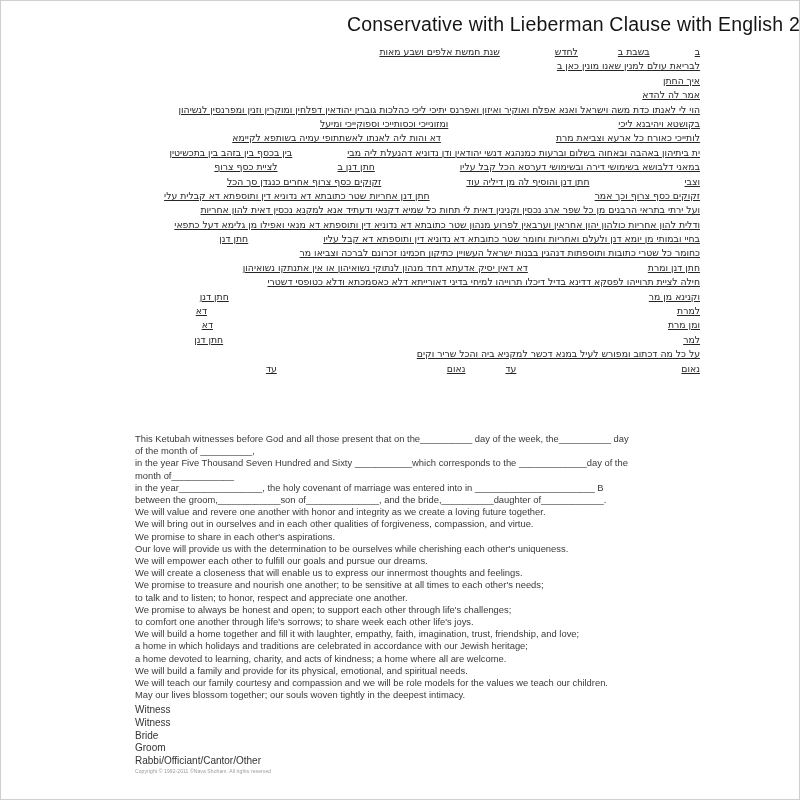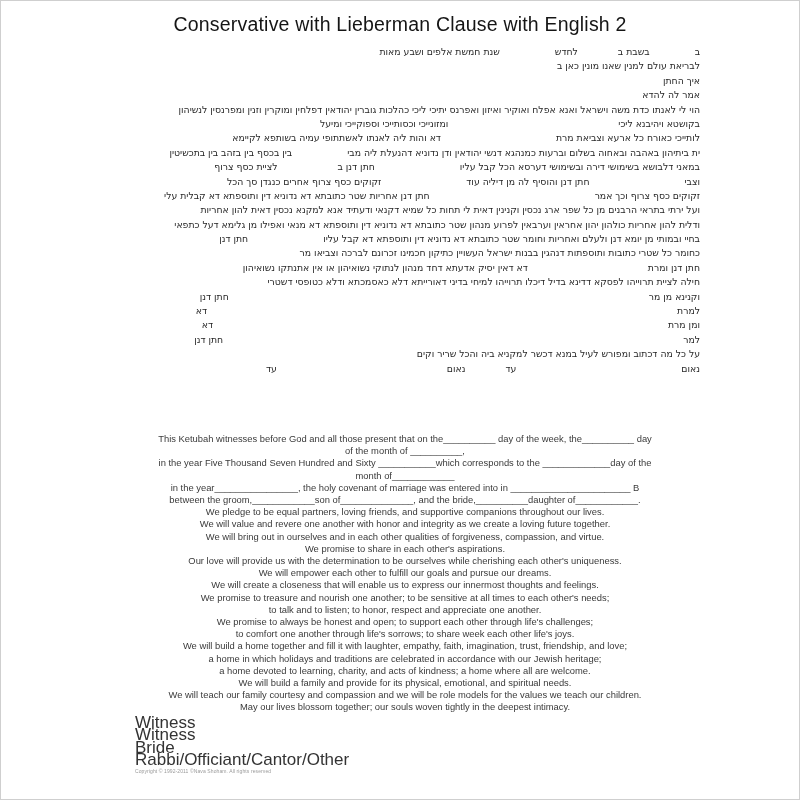--- a/index.html
+++ b/index.html
@@ -2,41 +2,41 @@
 <html><head>
 <meta charset="utf-8">
 <style>
   html,body{margin:0;padding:0;background:#ffffff;}
   .page{
     position:relative;width:800px;height:800px;background:#ffffff;overflow:hidden;
     box-shadow:inset 0 0 0 1px #cfcfcf;
     font-family:"Liberation Sans", sans-serif;
   }
   .title{
-    position:absolute;top:13px;left:0;width:800px;text-align:center;
+    position:absolute;top:13px;left:0;width:800px;text-align:right;
     font-size:19.5px;letter-spacing:.2px;color:#151515;font-weight:400;
   }
   .heb{
     position:absolute;top:46px;left:58px;right:100px;
     direction:rtl;color:#262626;
     font-family:"DejaVu Sans", sans-serif;
     font-size:9.3px;
   }
   .heb-line{
     display:flex;align-items:baseline;justify-content:flex-start;
     height:14.4px;white-space:nowrap;
   }
-  .heb-line .seg{flex:0 0 auto;white-space:nowrap;}
+  .heb-line .seg{flex:0 0 auto;white-space:nowrap;text-decoration:underline;}
   .heb-line .gap{flex:0 0 auto;display:inline-block;height:1px;}
   .eng{
     position:absolute;top:433px;left:135px;width:540px;
     color:#3a3a3a;font-size:9.4px;
   }
-  .eng-line{white-space:nowrap;line-height:12.2px;text-align:center;}
-  .sigs{margin-top:3px;font-size:17px;color:#333;}
+  .eng-line{white-space:nowrap;line-height:12.2px;}
+  .sigs{margin-top:3px;font-size:10px;color:#333;}
   .sig-line{line-height:12.6px;white-space:nowrap;}
   .copyright{margin-top:1px;font-size:5px;color:#9a9a9a;letter-spacing:.1px;}
 </style>
 </head>
 <body>
 
 <div class="page">
   <div class="title">Conservative with Lieberman Clause with English 2</div>
   <div class="heb">
       <div class="heb-line">
@@ -150,21 +150,20 @@
       </div>
     </div>
   <div class="eng">
     <div id="eng-lines">
         <div class="eng-line">This Ketubah witnesses before God and all those present that on the__________ day of the week, the__________ day</div>
         <div class="eng-line">of the month of __________,</div>
         <div class="eng-line">in the year Five Thousand Seven Hundred and Sixty ___________which corresponds to the _____________day of the</div>
         <div class="eng-line">month of____________</div>
         <div class="eng-line">in the year________________, the holy covenant of marriage was entered into in _______________________ B</div>
         <div class="eng-line">between the groom,____________son of______________, and the bride,__________daughter of____________.</div>
-        <div class="eng-line">We pledge to be equal partners, loving friends, and supportive companions throughout our lives.</div>
         <div class="eng-line">We will value and revere one another with honor and integrity as we create a loving future together.</div>
         <div class="eng-line">We will bring out in ourselves and in each other qualities of forgiveness, compassion, and virtue.</div>
         <div class="eng-line">We promise to share in each other's aspirations.</div>
         <div class="eng-line">Our love will provide us with the determination to be ourselves while cherishing each other's uniqueness.</div>
         <div class="eng-line">We will empower each other to fulfill our goals and pursue our dreams.</div>
         <div class="eng-line">We will create a closeness that will enable us to express our innermost thoughts and feelings.</div>
         <div class="eng-line">We promise to treasure and nourish one another; to be sensitive at all times to each other's needs;</div>
         <div class="eng-line">to talk and to listen; to honor, respect and appreciate one another.</div>
         <div class="eng-line">We promise to always be honest and open; to support each other through life's challenges;</div>
         <div class="eng-line">to comfort one another through life's sorrows; to share week each other life's joys.</div>
@@ -172,17 +171,18 @@
         <div class="eng-line">a home in which holidays and traditions are celebrated in accordance with our Jewish heritage;</div>
         <div class="eng-line">a home devoted to learning, charity, and acts of kindness; a home where all are welcome.</div>
         <div class="eng-line">We will build a family and provide for its physical, emotional, and spiritual needs.</div>
         <div class="eng-line">We will teach our family courtesy and compassion and we will be role models for the values we teach our children.</div>
         <div class="eng-line">May our lives blossom together; our souls woven tightly in the deepest intimacy.</div>
       </div>
     <div class="sigs" id="sig-lines">
         <div class="sig-line">Witness</div>
         <div class="sig-line">Witness</div>
         <div class="sig-line">Bride</div>
+        <div class="sig-line">Groom</div>
         <div class="sig-line">Rabbi/Officiant/Cantor/Other</div>
       </div>
     <div class="copyright">Copyright © 1992-2011 ©Nava Shoham. All rights reserved</div>
   </div>
 </div>
 
 </body></html>

